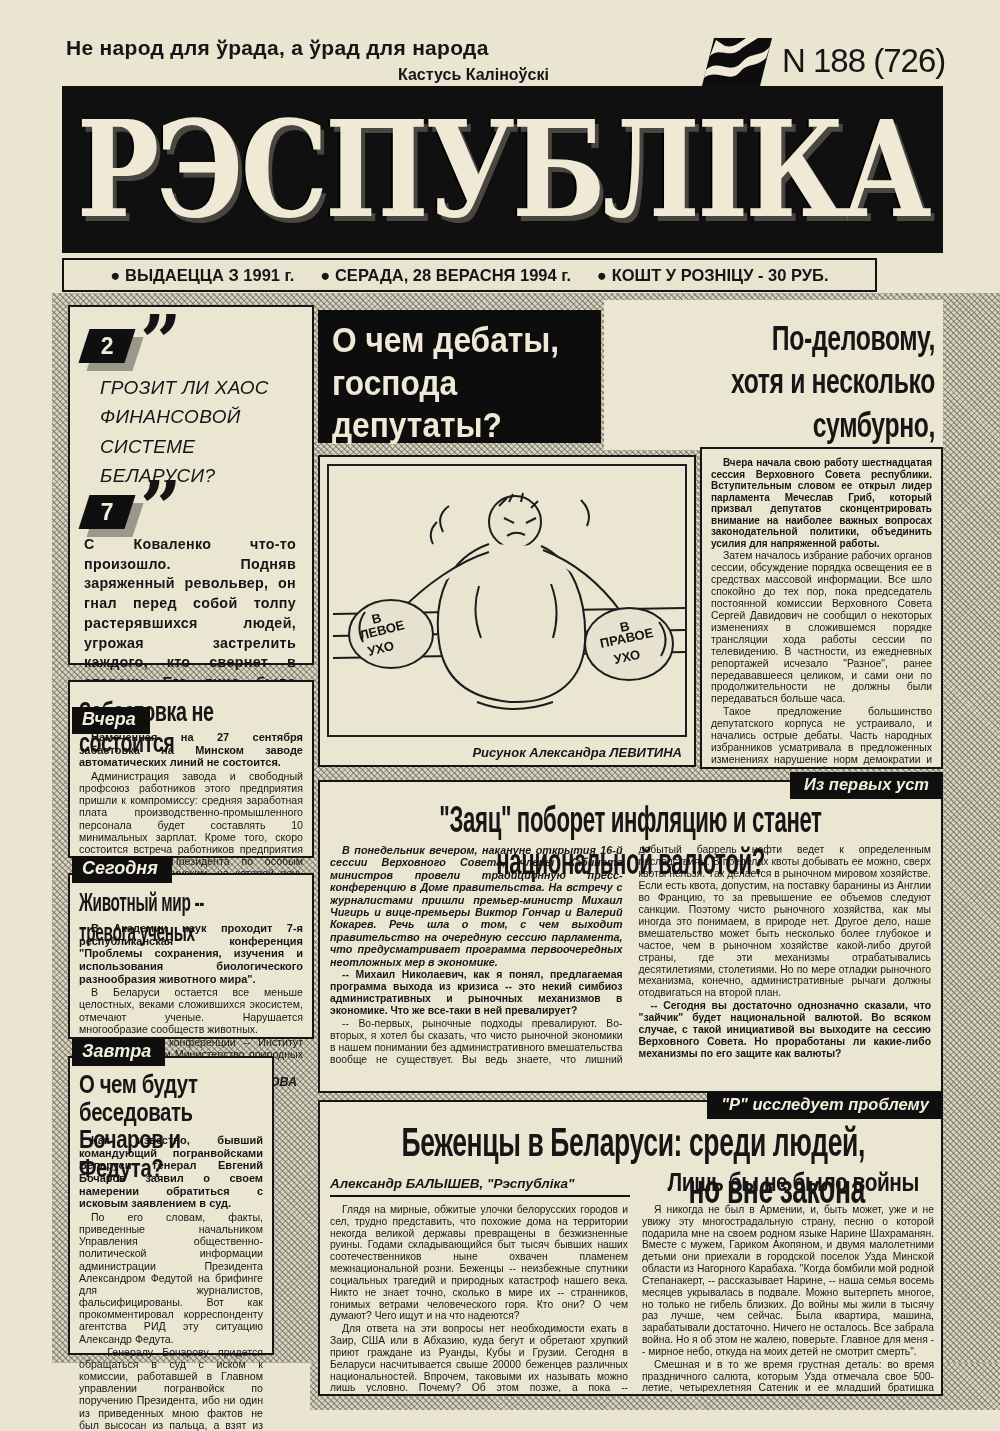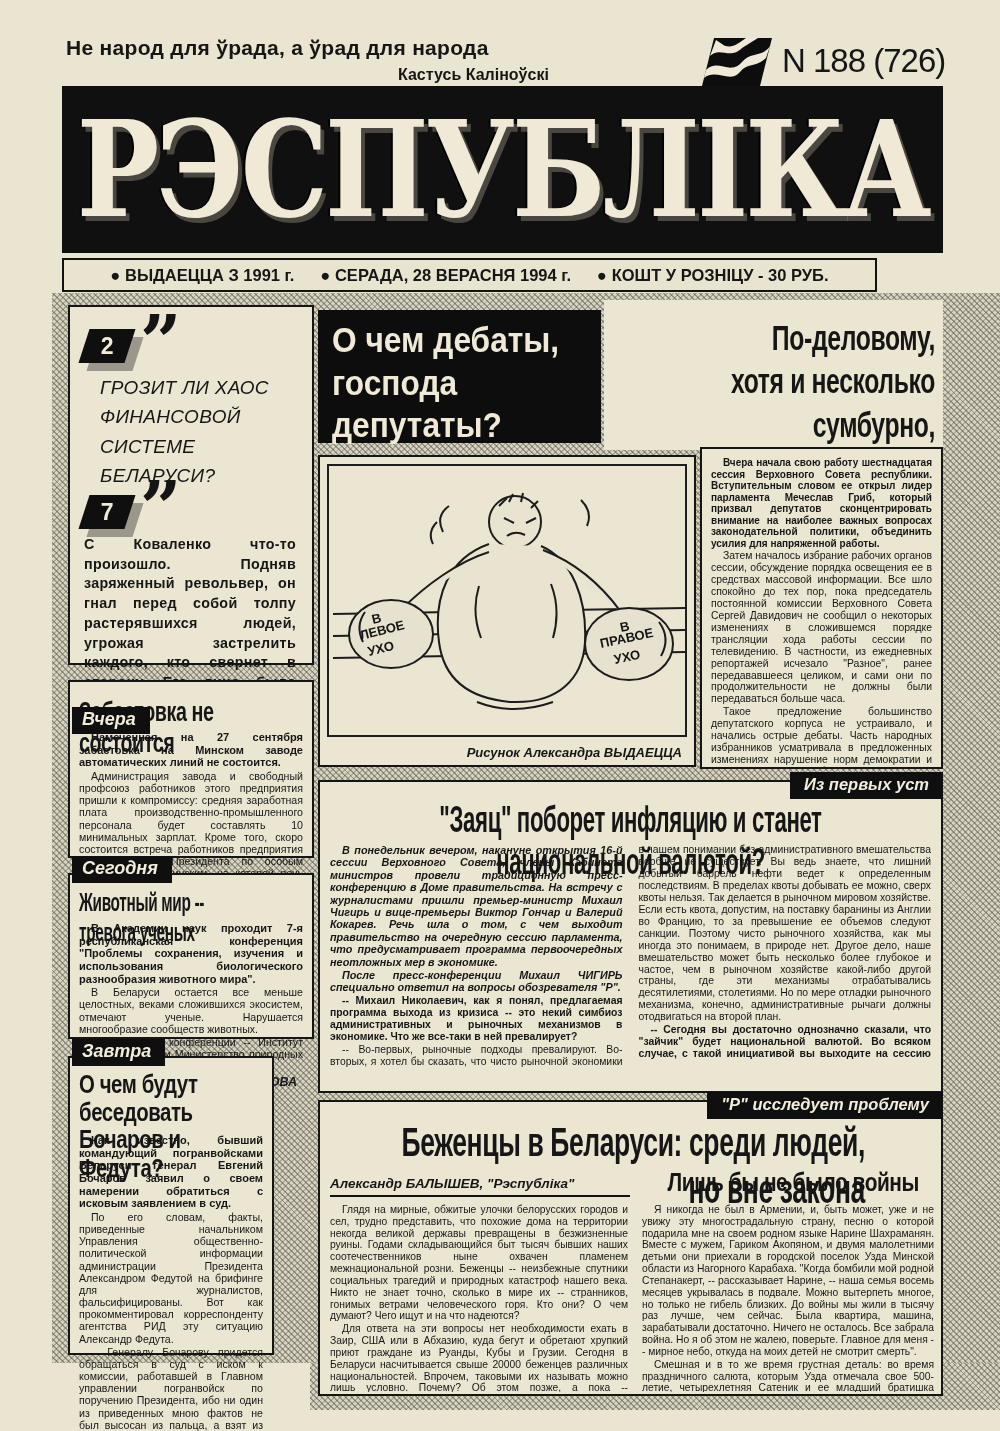--- a/index.html
+++ b/index.html
@@ -233,36 +233,35 @@
       <g fill="#141414" font-weight="bold" font-size="13">
         <text x="44" y="158" transform="rotate(-14 44 158)">В</text>
         <text x="32" y="174" transform="rotate(-14 32 174)">ЛЕВОЕ</text>
         <text x="40" y="190" transform="rotate(-14 40 190)">УХО</text>
         <text x="292" y="166" transform="rotate(-12 292 166)">В</text>
         <text x="272" y="182" transform="rotate(-12 272 182)">ПРАВОЕ</text>
         <text x="286" y="198" transform="rotate(-12 286 198)">УХО</text>
       </g>
     </svg>
   </div>
-  <div id="cartoon-caption">Рисунок Александра ВЫДАЕЦЦА</div>
+  <div id="cartoon-caption">Рисунок Александра ЛЕВИТИНА</div>
 </div>
 
 <div id="session-box" class="nbox">
   <p class="lead">Вчера начала свою работу шестнадцатая сессия Верховного Совета республики. Вступительным словом ее открыл лидер парламента Мечеслав Гриб, который призвал депутатов сконцентрировать внимание на наиболее важных вопросах законодательной политики, объединить усилия для напряженной работы.</p>
   <p class="body">Затем началось избрание рабочих органов сессии, обсуждение порядка освещения ее в средствах массовой информации. Все шло спокойно до тех пор, пока председатель постоянной комиссии Верховного Совета Сергей Давидович не сообщил о некоторых изменениях в сложившемся порядке трансляции хода работы сессии по телевидению. В частности, из ежедневных репортажей исчезало "Разное", ранее передававшееся целиком, и сами они по продолжительности не должны были передаваться больше часа.</p>
   <p class="body">Такое предложение большинство депутатского корпуса не устраивало, и начались острые дебаты. Часть народных избранников усматривала в предложенных изменениях нарушение норм демократии и гласности, другая, наоборот, доказывала, что трансляция "Разного" необходима только тем, кто хочет набрать политический вес перед недалекими парламентскими выборами.</p>
 
 </div>
 
 <div id="currency-badge" class="badge">Из первых уст</div>
 <div id="currency-box" class="nbox">
   <div id="currency-hl"><span class="cond">"Заяц" поборет инфляцию и станет национальной валютой?</span></div>
   <div class="cols2">
     <p class="bi">В понедельник вечером, накануне открытия 16-й сессии Верховного Совета, члены Кабинета министров провели традиционную пресс-конференцию в Доме правительства. На встречу с журналистами пришли премьер-министр Михаил Чигирь и вице-премьеры Виктор Гончар и Валерий Кокарев. Речь шла о том, с чем выходит правительство на очередную сессию парламента, что предусматривает программа первоочередных неотложных мер в экономике.</p>
-    <p class="bi">После пресс-конференции Михаил ЧИГИРЬ специально ответил на вопросы обозревателя "Р".</p>
     <p class="q">-- Михаил Николаевич, как я понял, предлагаемая программа выхода из кризиса -- это некий симбиоз административных и рыночных механизмов в экономике. Что же все-таки в ней превалирует?</p>
     <p class="body">-- Во-первых, рыночные подходы превалируют. Во-вторых, я хотел бы сказать, что чисто рыночной экономики в нашем понимании без административного вмешательства вообще не существует. Вы ведь знаете, что лишний добытый баррель нефти ведет к определенным последствиям. В пределах квоты добывать ее можно, сверх квоты нельзя. Так делается в рыночном мировом хозяйстве. Если есть квота, допустим, на поставку баранины из Англии во Францию, то за превышение ее объемов следуют санкции. Поэтому чисто рыночного хозяйства, как мы иногда это понимаем, в природе нет. Другое дело, наше вмешательство может быть несколько более глубокое и частое, чем в рыночном хозяйстве какой-либо другой страны, где эти механизмы отрабатывались десятилетиями, столетиями. Но по мере отладки рыночного механизма, конечно, административные рычаги должны отодвигаться на второй план.</p>
     <p class="q">-- Сегодня вы достаточно однозначно сказали, что "зайчик" будет национальной валютой. Во всяком случае, с такой инициативой вы выходите на сессию Верховного Совета. Но проработаны ли какие-либо механизмы по его защите как валюты?</p>
 
   </div>
 </div>
 
 <div id="refugees-badge" class="badge">"Р" исследует проблему</div>
 <div id="refugees-box" class="nbox">
   <div id="refugees-hl"><span class="cond">Беженцы в Беларуси: среди людей, но вне закона</span></div>

